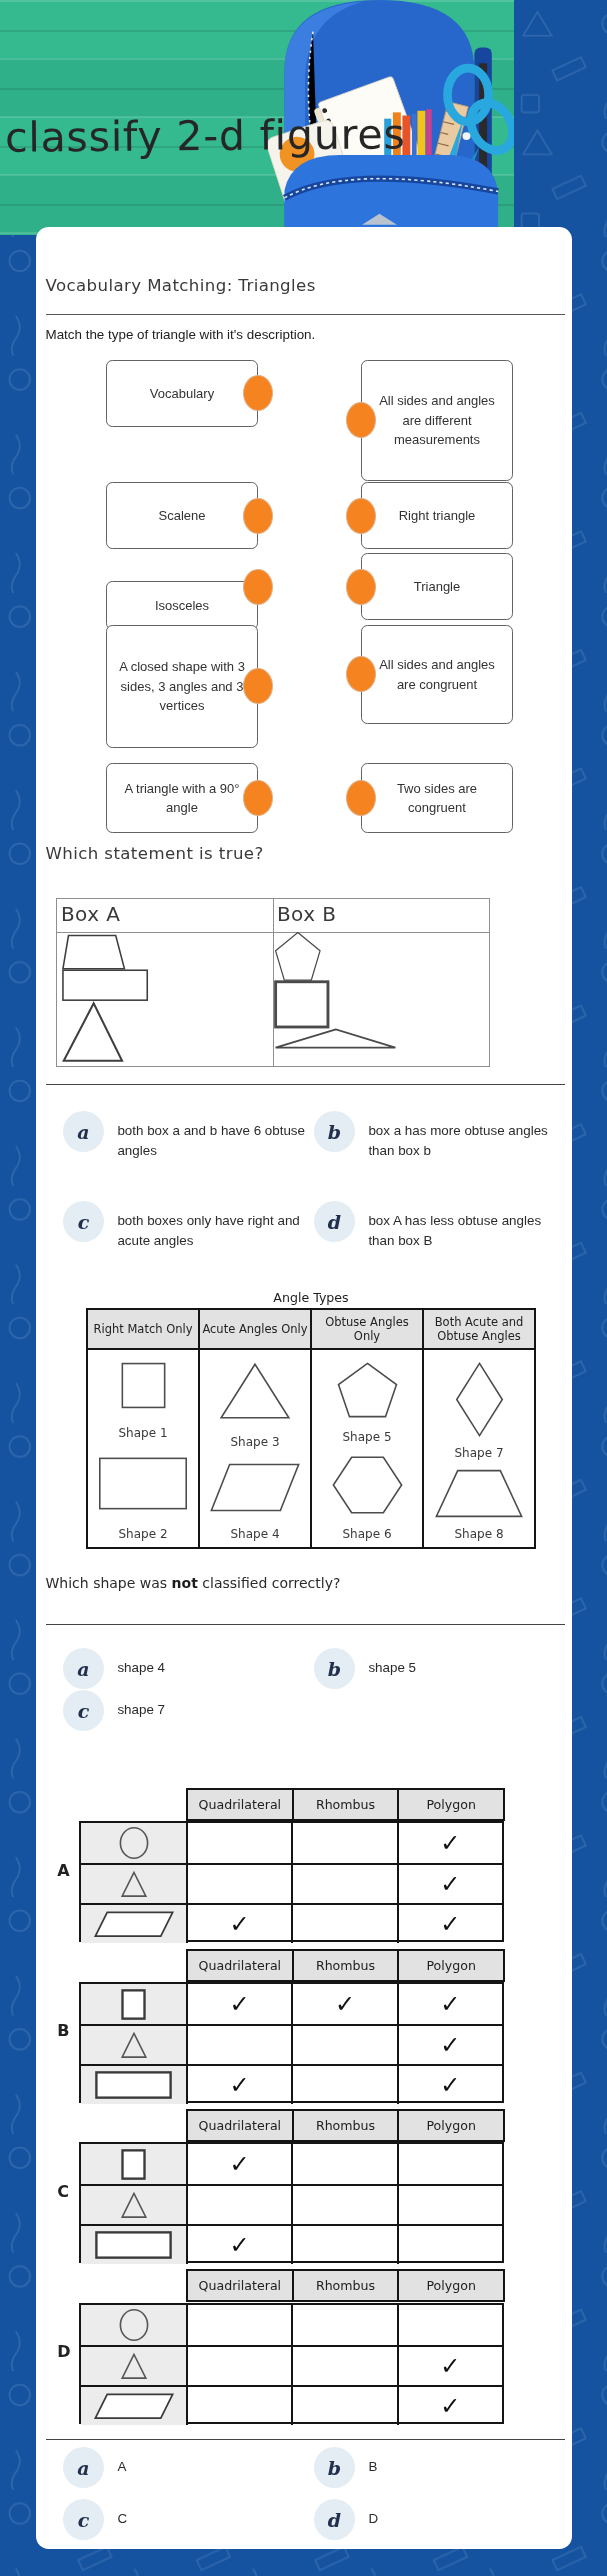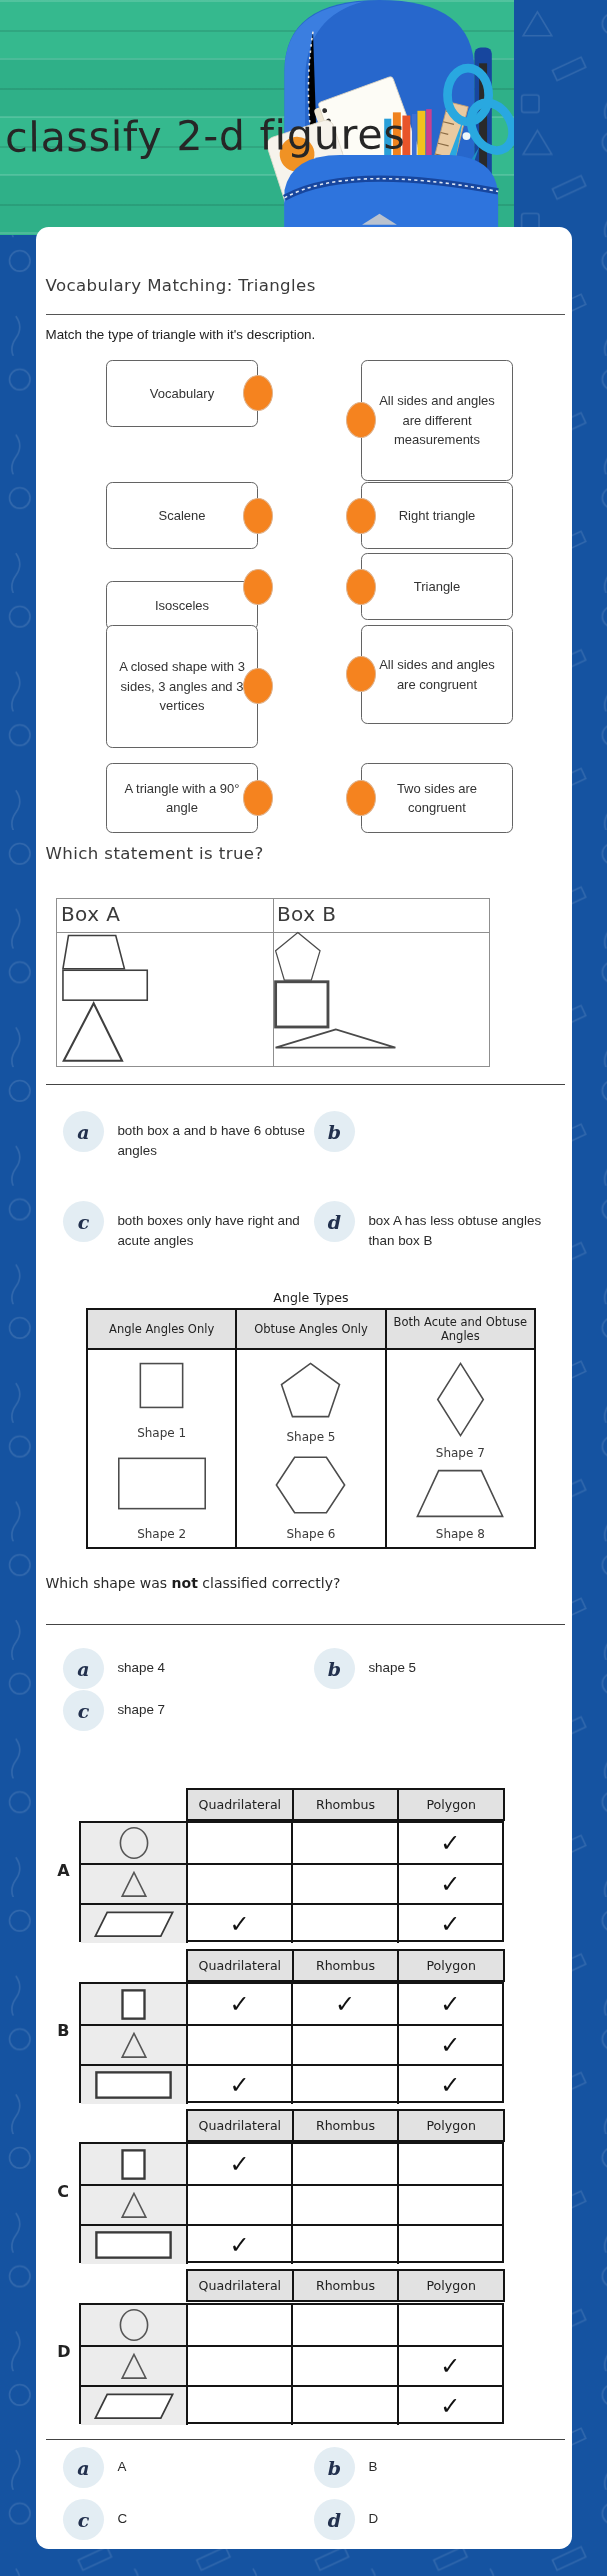--- a/index.html
+++ b/index.html
@@ -230,44 +230,58 @@
       </svg>
     </div>
     <div class="abs rule" style="left:9.5px;top:857px;width:519px;border-top-color:#444;"></div>
     <div id="statement-choices">
         <div class="choice abs" style="left: 27px; top: 884px;">
           <div class="badge">a</div>
           <div class="choice-text">both box a and b have 6 obtuse angles</div>
         </div>
         <div class="choice abs" style="left: 278px; top: 884px;">
           <div class="badge">b</div>
+          <div class="choice-text">box a has more obtuse angles than box b</div>
         </div>
         <div class="choice abs" style="left: 27px; top: 974px;">
           <div class="badge">c</div>
           <div class="choice-text">both boxes only have right and acute angles</div>
         </div>
         <div class="choice abs" style="left: 278px; top: 974px;">
           <div class="badge">d</div>
           <div class="choice-text">box A has less obtuse angles than box B</div>
         </div>
       </div>
 
     <div class="abs at-title" style="left:50px;top:1063px;width:450px;">Angle Types</div>
     <div class="abs at-table" style="left:50px;top:1081px;width:450px;height:241px;" id="angle-table">
         <div class="at-col">
-          <div class="at-head">Angle Angles Only</div>
+          <div class="at-head">Right Match Only</div>
           <div class="at-body">
             <svg width="47" height="49" viewBox="0 0 60 62">
               <rect x="3" y="3" width="54" height="56" fill="none" stroke="#4c4c4c" stroke-width="2"></rect>
             </svg>
             <div class="at-lab">Shape 1</div>
             <svg width="92" height="55" viewBox="0 0 116 70">
               <rect x="3" y="3" width="110" height="64" fill="none" stroke="#4c4c4c" stroke-width="2"></rect>
             </svg>
             <div class="at-lab">Shape 2</div>
+          </div>
+        </div>
+        <div class="at-col">
+          <div class="at-head">Acute Angles Only</div>
+          <div class="at-body">
+            <svg width="74" height="60" viewBox="0 0 94 76">
+              <polygon points="47,4 4,72 90,72" fill="none" stroke="#4c4c4c" stroke-width="2"></polygon>
+            </svg>
+            <div class="at-lab">Shape 3</div>
+            <svg width="92" height="51" viewBox="0 0 116 64">
+              <polygon points="26,3 113,3 90,61 3,61" fill="none" stroke="#4c4c4c" stroke-width="2"></polygon>
+            </svg>
+            <div class="at-lab">Shape 4</div>
           </div>
         </div>
         <div class="at-col">
           <div class="at-head">Obtuse Angles Only</div>
           <div class="at-body">
             <svg width="63" height="58" viewBox="0 0 80 74">
               <polygon points="40,3 77,30 63,71 17,71 3,30" fill="none" stroke="#4c4c4c" stroke-width="2"></polygon>
             </svg>
             <div class="at-lab">Shape 5</div>
             <svg width="73" height="62" viewBox="0 0 92 78">

